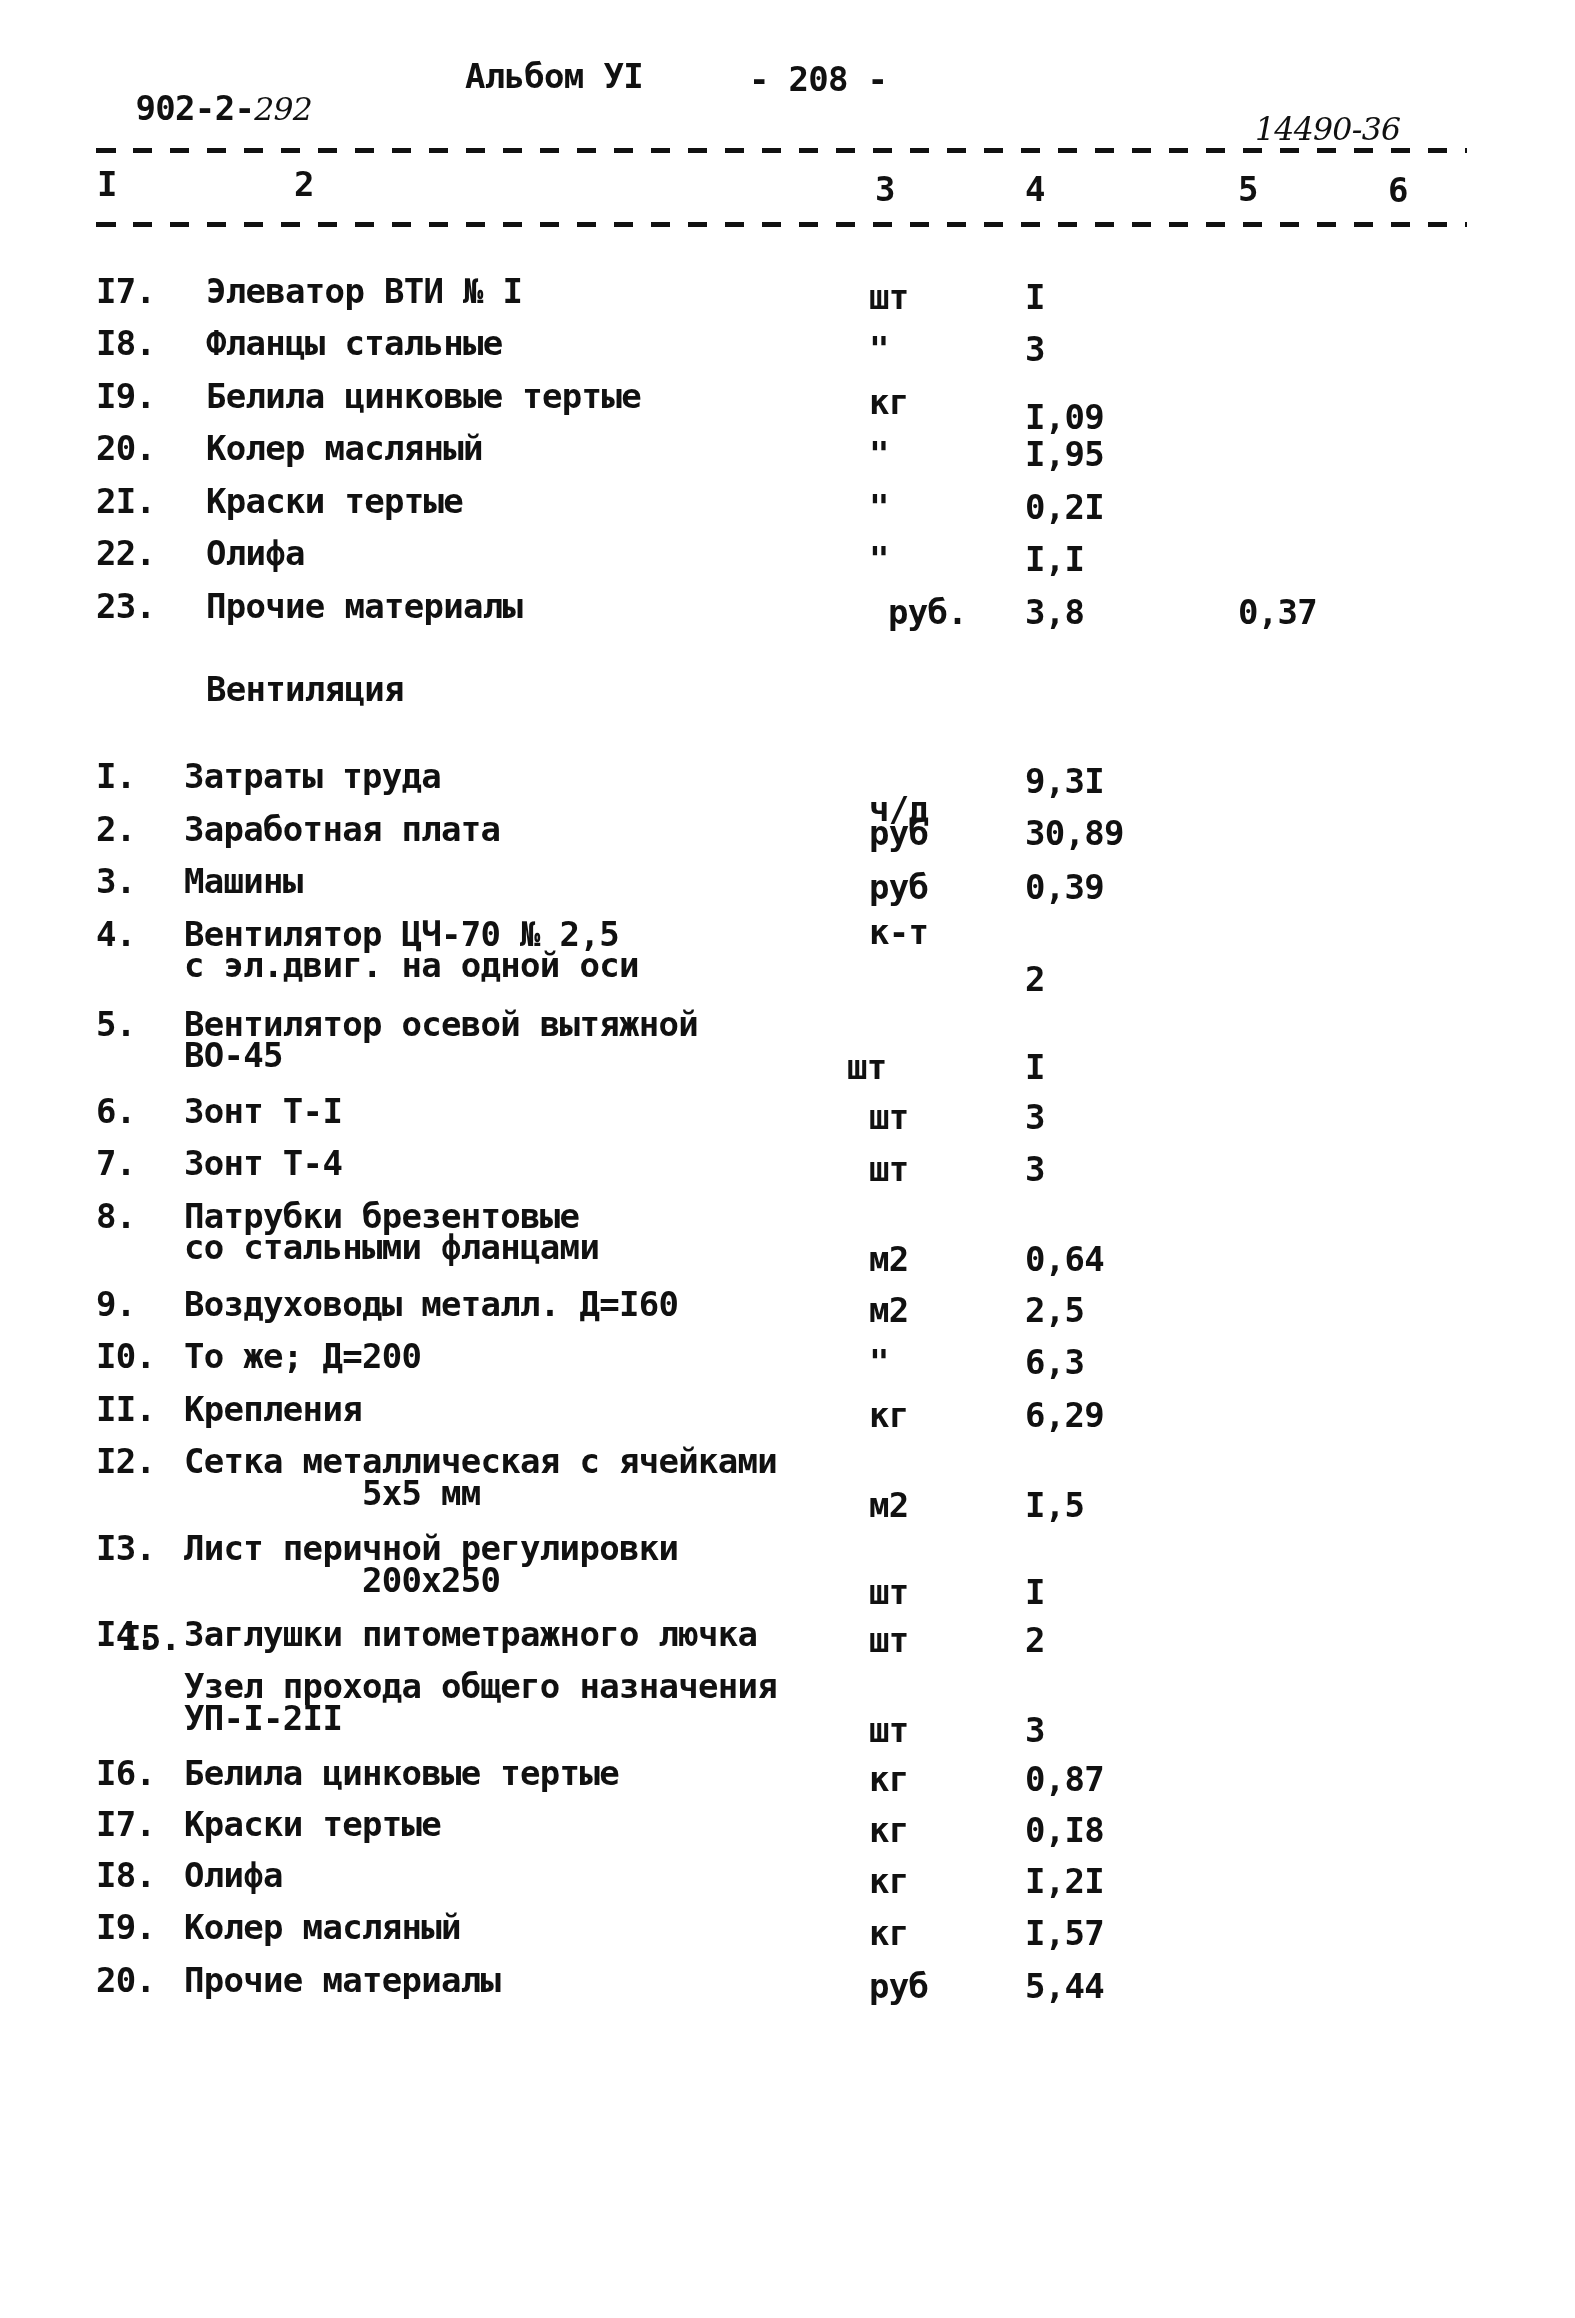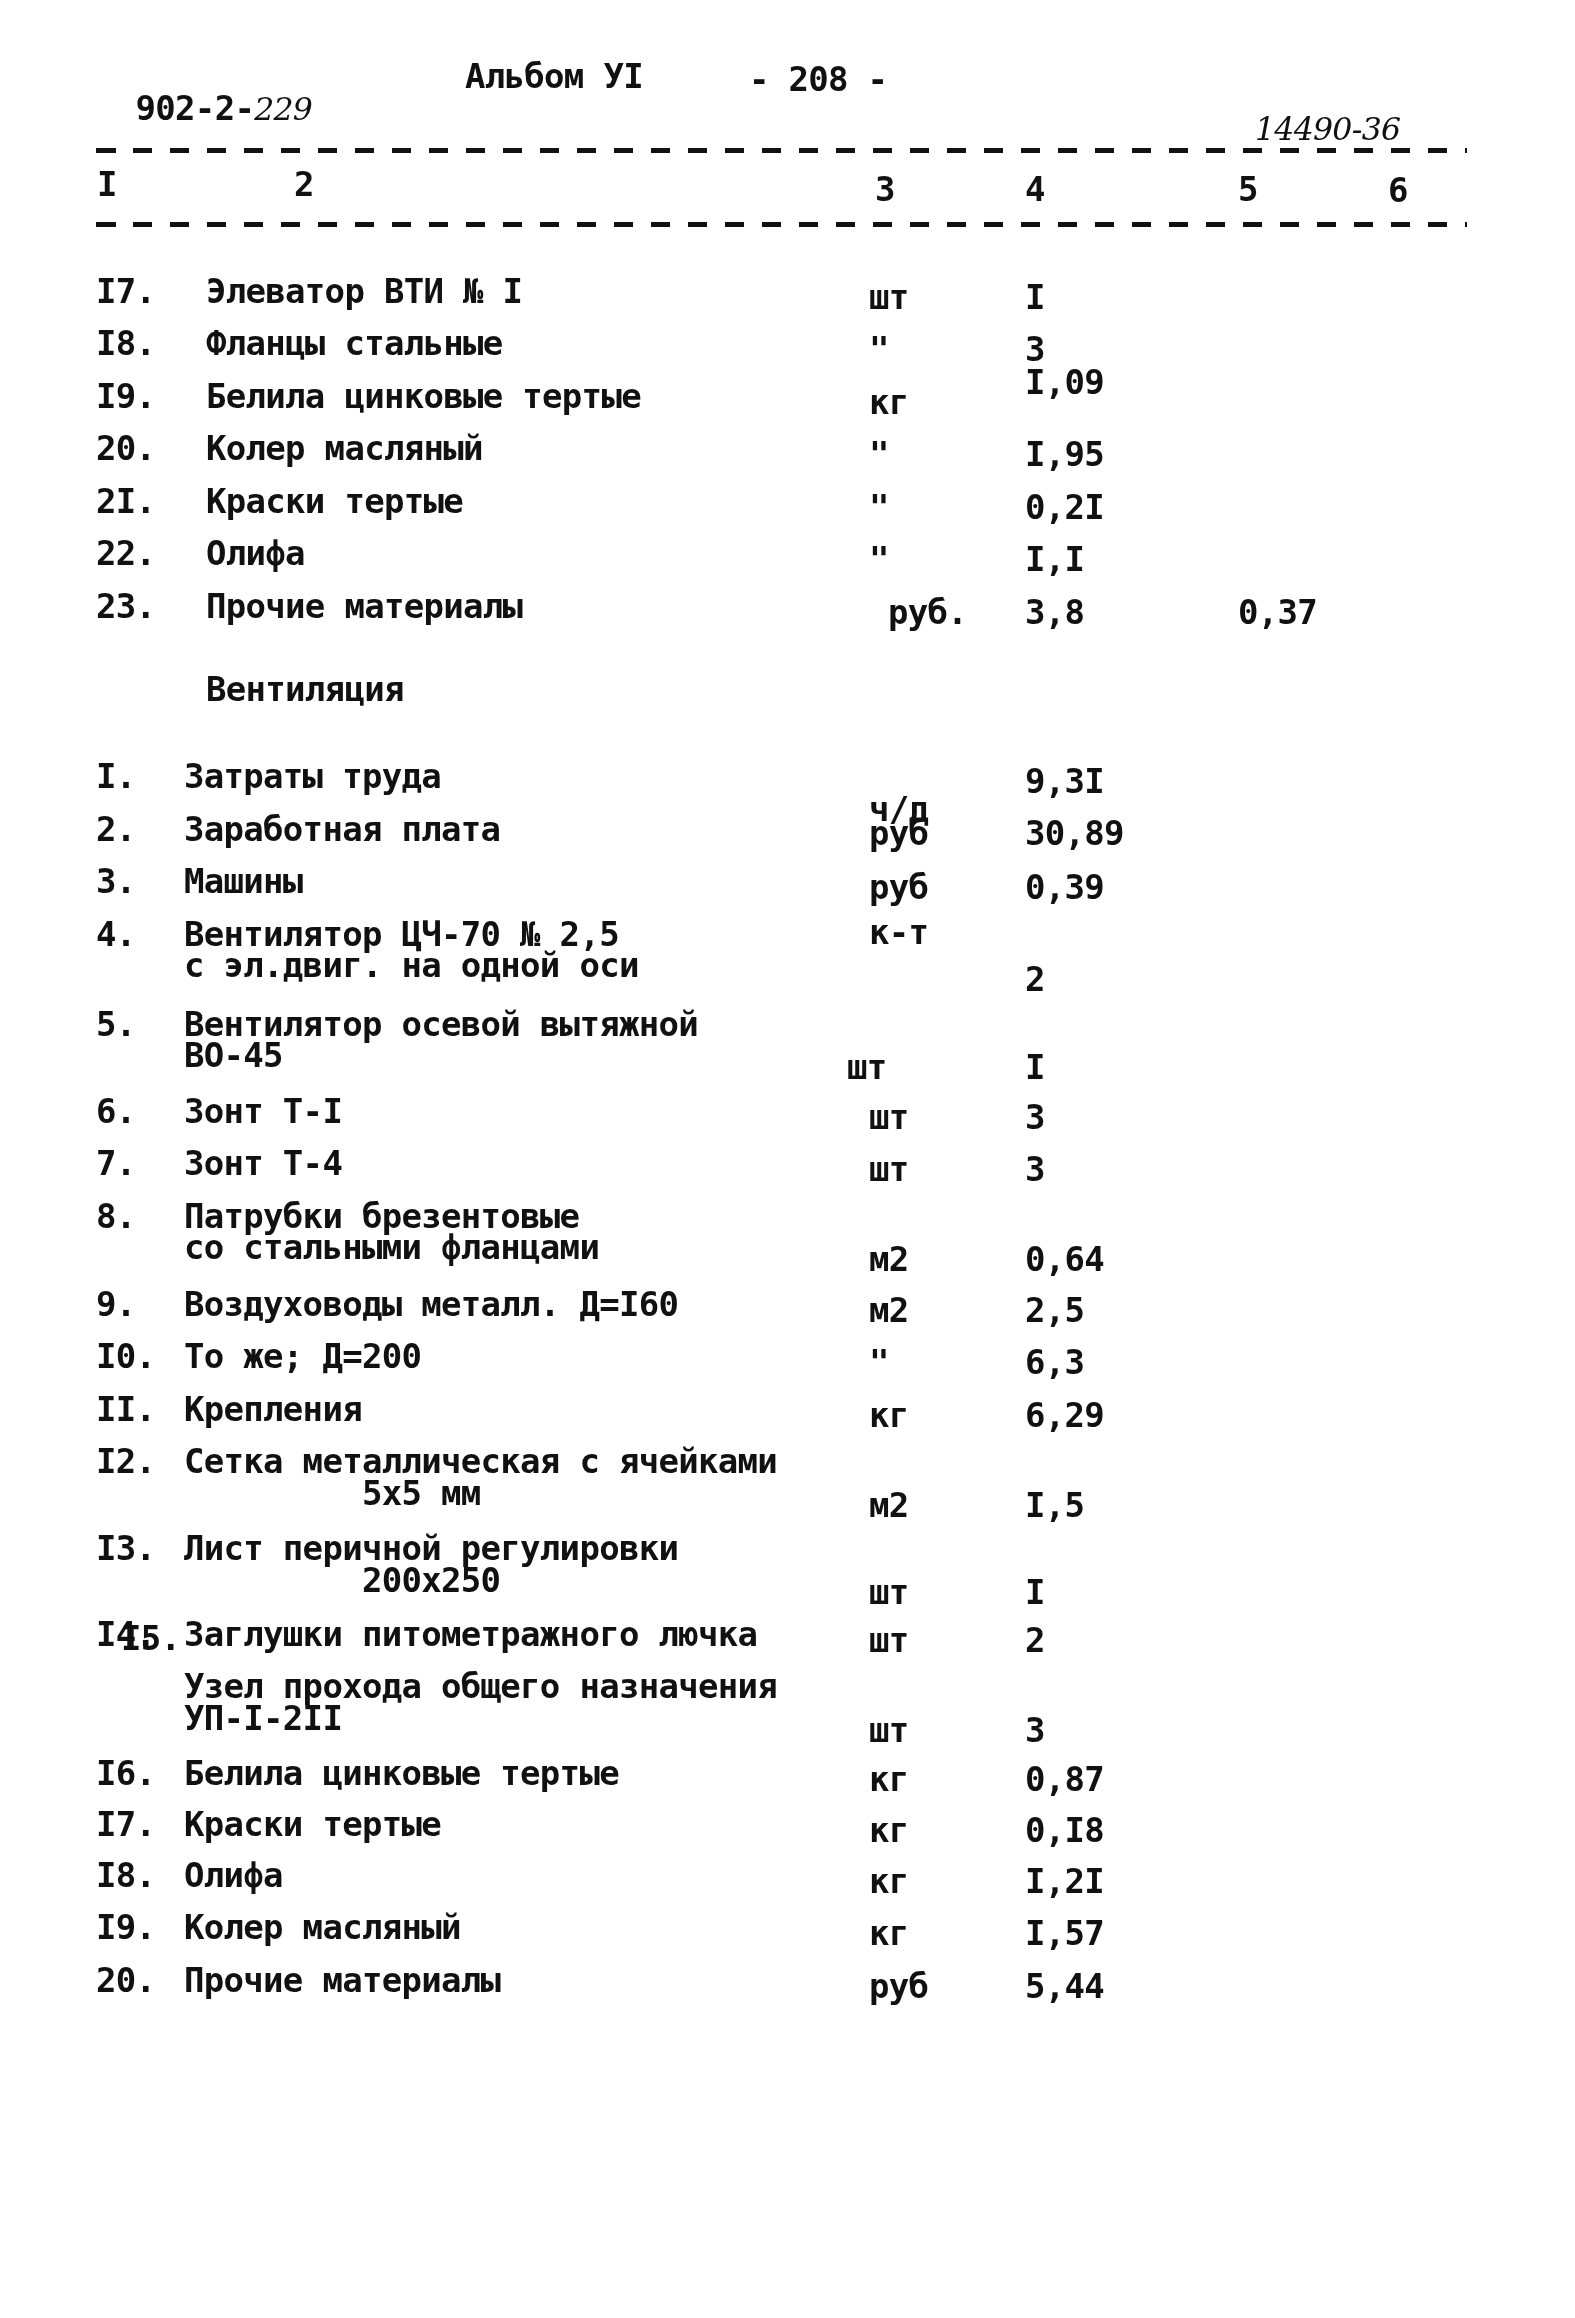--- a/index.html
+++ b/index.html
@@ -7,21 +7,21 @@
          font-family:"DejaVu Sans Mono","Liberation Mono",monospace; color:#111; }
   .t { position:absolute; white-space:pre; font-size:34px; line-height:36px; font-weight:bold; letter-spacing:-0.7px; }
   .hw { font-family:"DejaVu Serif",serif; font-style:italic; font-weight:normal; font-size:31.5px; }
   .dash { position:absolute; left:96px; width:1371px; height:4.5px;
           background-image:repeating-linear-gradient(to right,#111 0 19.5px,transparent 19.5px 37px); }
 </style>
 </head>
 <body>
 
 <div class="t" style="left:96px;top:54px;">
-  <span>902-2-</span><span class="hw">229</span>
+  <span>902-2-</span><span class="hw">292</span>
 </div>
 <div class="t" style="left:465px;top:58px;">Альбом УI</div>
 <div class="t" style="left:749px;top:61px;">- 208 -</div>
 <div class="t hw" style="left:1255px;top:111px;">14490-36</div>
 
 <div class="dash" style="top:148px;"></div>
 <div>
   <div class="t" style="left:97px;top:166px;">I</div>
   <div class="t" style="left:294px;top:166px;">2</div>
   <div class="t" style="left:875px;top:171px;">3</div>
@@ -41,21 +41,21 @@
     <div>
       <div class="t num" style="top: 325px; left: 96px;">I8.</div>
       <div class="t name" style="top: 325px; left: 206px;">Фланцы стальные</div>
       <div class="t unit" style="top: 331px; left: 869px;">"</div>
       <div class="t qty" style="top: 331px; left: 1025px;">3</div>
     </div>
     <div>
       <div class="t num" style="top: 378px; left: 96px;">I9.</div>
       <div class="t name" style="top: 378px; left: 206px;">Белила цинковые тертые</div>
       <div class="t unit" style="top: 384px; left: 869px;">кг</div>
-      <div class="t qty" style="top: 364px; left: 1025px;">I,09</div>
+      <div class="t qty" style="top: 399px; left: 1025px;">I,09</div>
     </div>
     <div>
       <div class="t num" style="top: 430px; left: 96px;">20.</div>
       <div class="t name" style="top: 430px; left: 206px;">Колер масляный</div>
       <div class="t unit" style="top: 436px; left: 869px;">"</div>
       <div class="t qty" style="top: 436px; left: 1025px;">I,95</div>
     </div>
     <div>
       <div class="t num" style="top: 483px; left: 96px;">2I.</div>
       <div class="t name" style="top: 483px; left: 206px;">Краски тертые</div>

